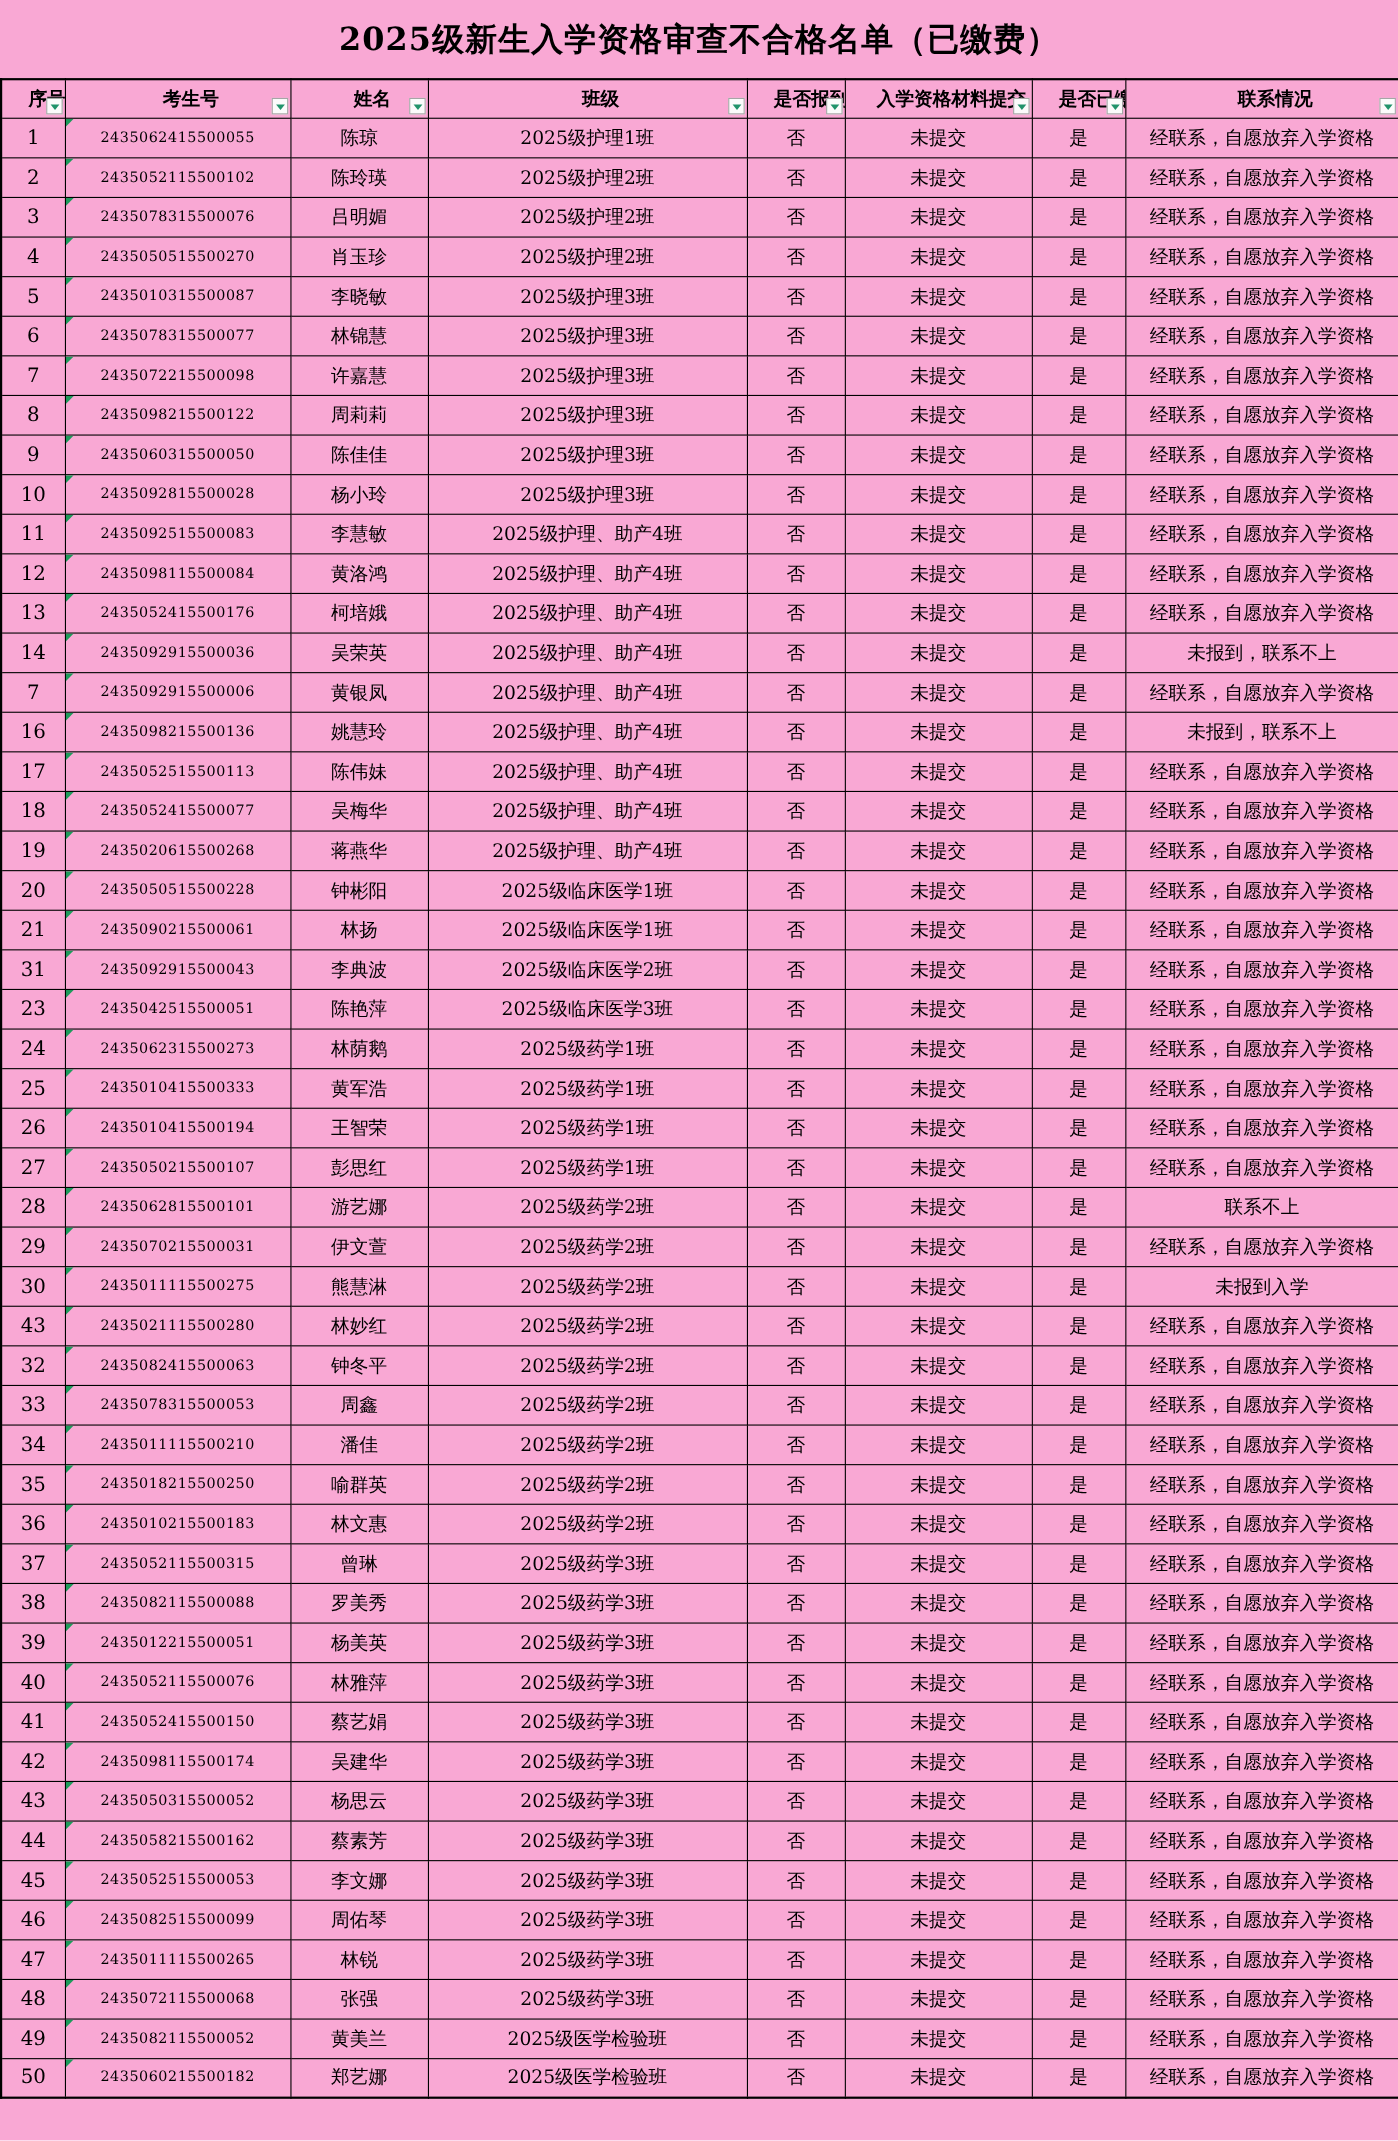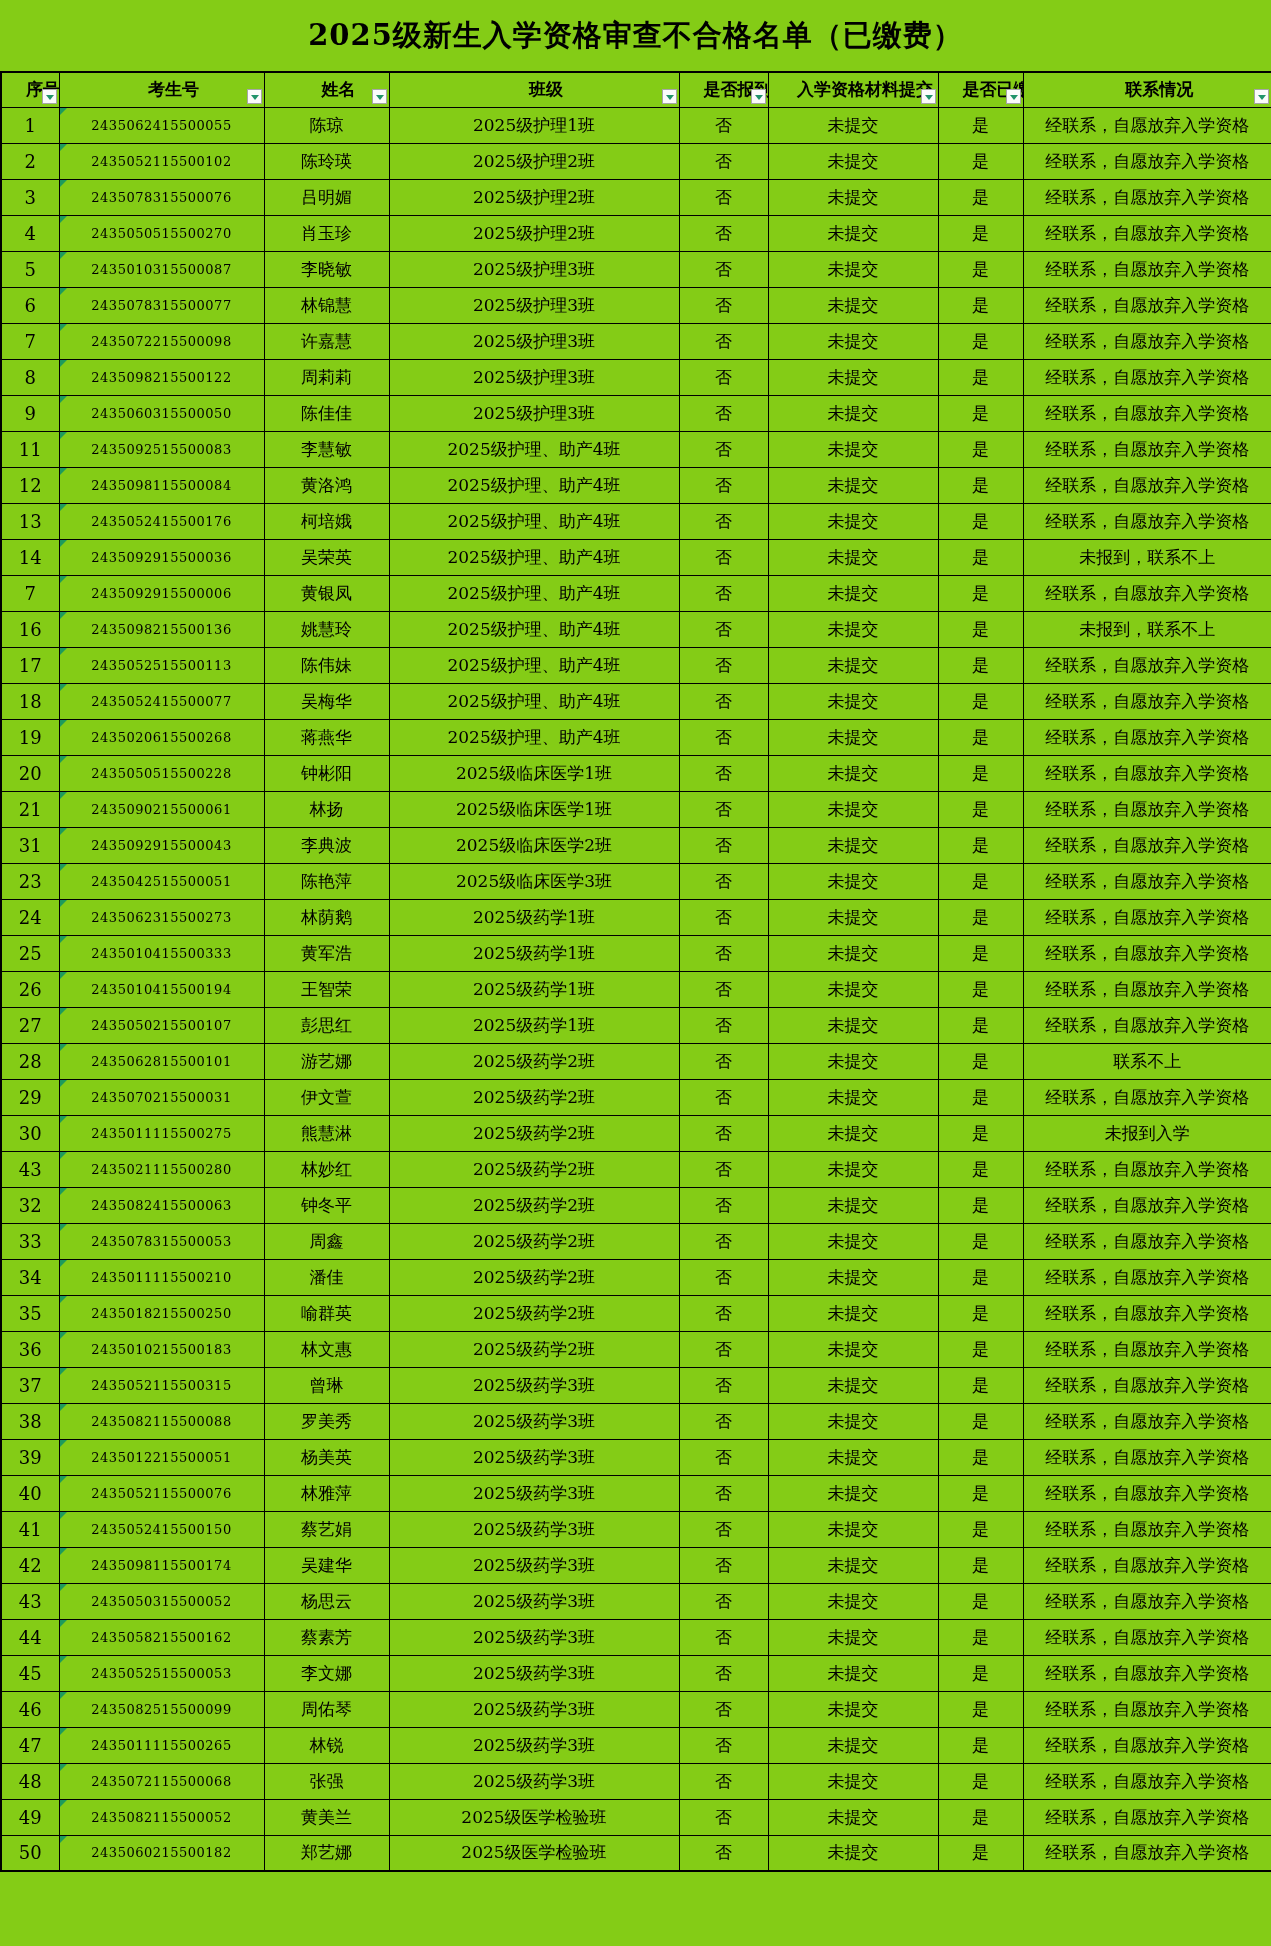--- a/index.html
+++ b/index.html
@@ -1,17 +1,17 @@
 <!DOCTYPE html>
 <html><head>
 <meta charset="utf-8">
 <style>
   html,body{margin:0;padding:0;background:#ffffff;}
   .page{
-    width:1271px;height:1946px;background:#84cc16;overflow:hidden;
+    width:1271px;height:1946px;background:#f9a8d4;overflow:hidden;
     font-family:"DejaVu Serif","Liberation Serif",serif;color:#000;
   }
   .title{
     height:71px;display:flex;align-items:center;justify-content:center;
     font-size:29px;font-weight:bold;letter-spacing:1px;
   }
   table{
     border-collapse:collapse;table-layout:fixed;width:1271px;
     border:2px solid #000;
   }
@@ -154,20 +154,30 @@
           <td class="col-index"><span>9</span></td>
           <td class="col-id"><span class="corner"></span><span>2435060315500050</span></td>
           <td class="col-name"><span>陈佳佳</span></td>
           <td class="col-clazz"><span>2025级护理3班</span></td>
           <td class="col-reported"><span>否</span></td>
           <td class="col-materials"><span>未提交</span></td>
           <td class="col-paid"><span>是</span></td>
           <td class="col-contact"><span>经联系，自愿放弃入学资格</span></td>
         </tr>
         <tr>
+          <td class="col-index"><span>10</span></td>
+          <td class="col-id"><span class="corner"></span><span>2435092815500028</span></td>
+          <td class="col-name"><span>杨小玲</span></td>
+          <td class="col-clazz"><span>2025级护理3班</span></td>
+          <td class="col-reported"><span>否</span></td>
+          <td class="col-materials"><span>未提交</span></td>
+          <td class="col-paid"><span>是</span></td>
+          <td class="col-contact"><span>经联系，自愿放弃入学资格</span></td>
+        </tr>
+        <tr>
           <td class="col-index"><span>11</span></td>
           <td class="col-id"><span class="corner"></span><span>2435092515500083</span></td>
           <td class="col-name"><span>李慧敏</span></td>
           <td class="col-clazz"><span>2025级护理、助产4班</span></td>
           <td class="col-reported"><span>否</span></td>
           <td class="col-materials"><span>未提交</span></td>
           <td class="col-paid"><span>是</span></td>
           <td class="col-contact"><span>经联系，自愿放弃入学资格</span></td>
         </tr>
         <tr>

